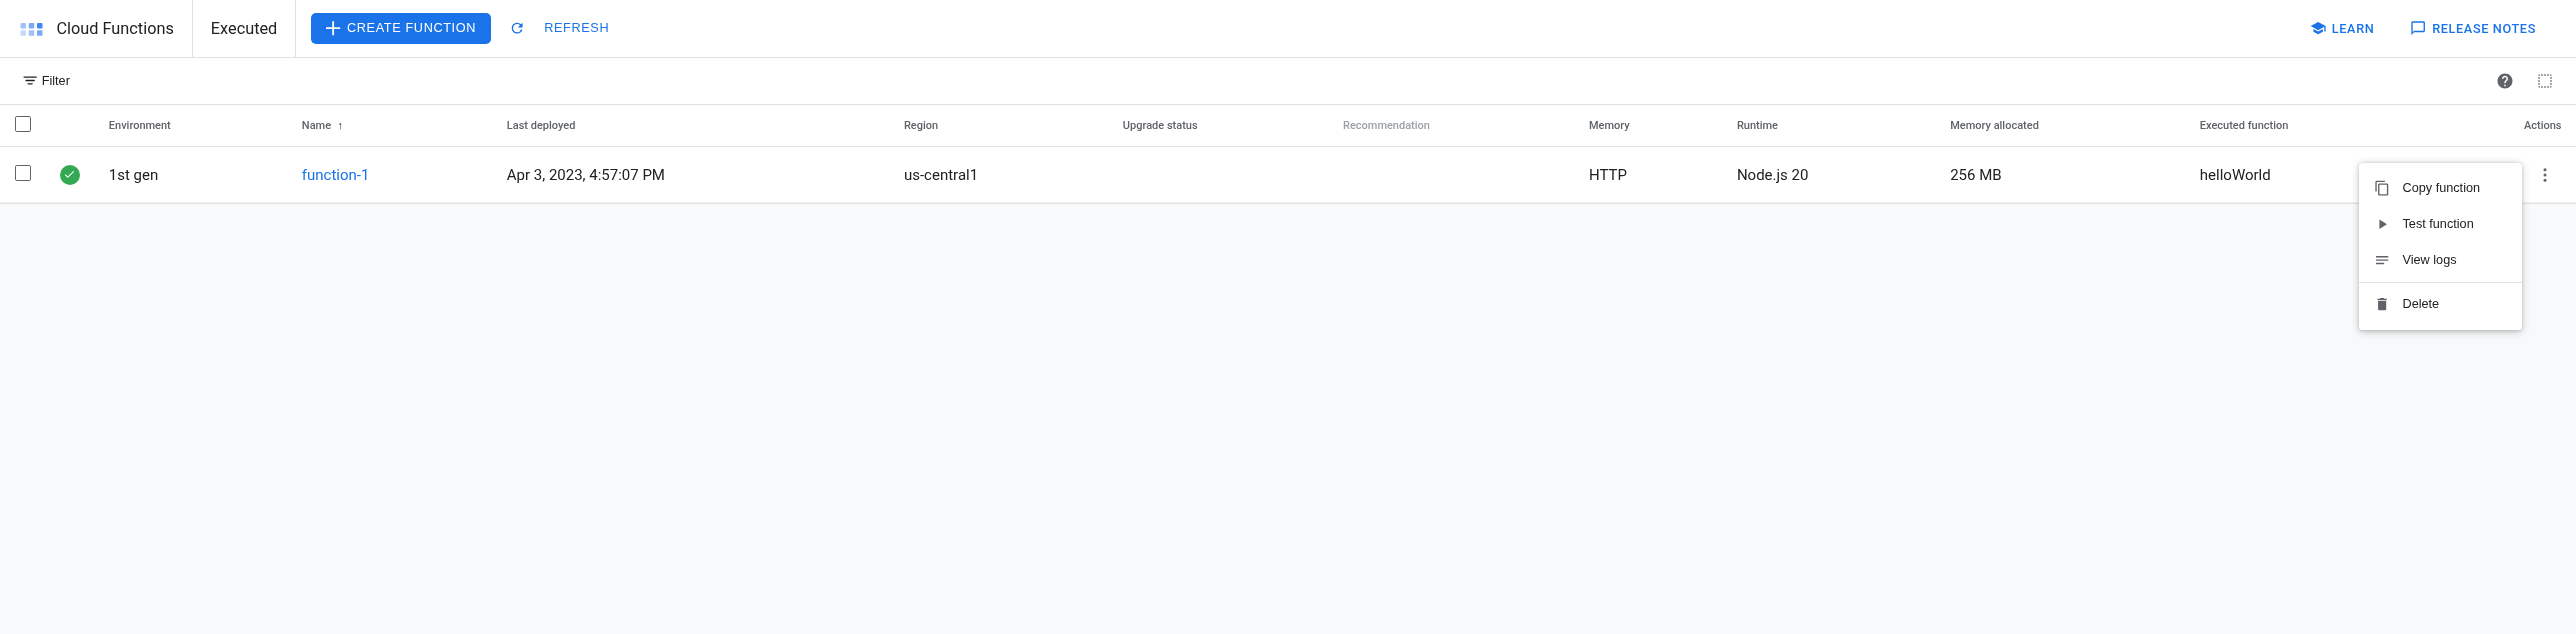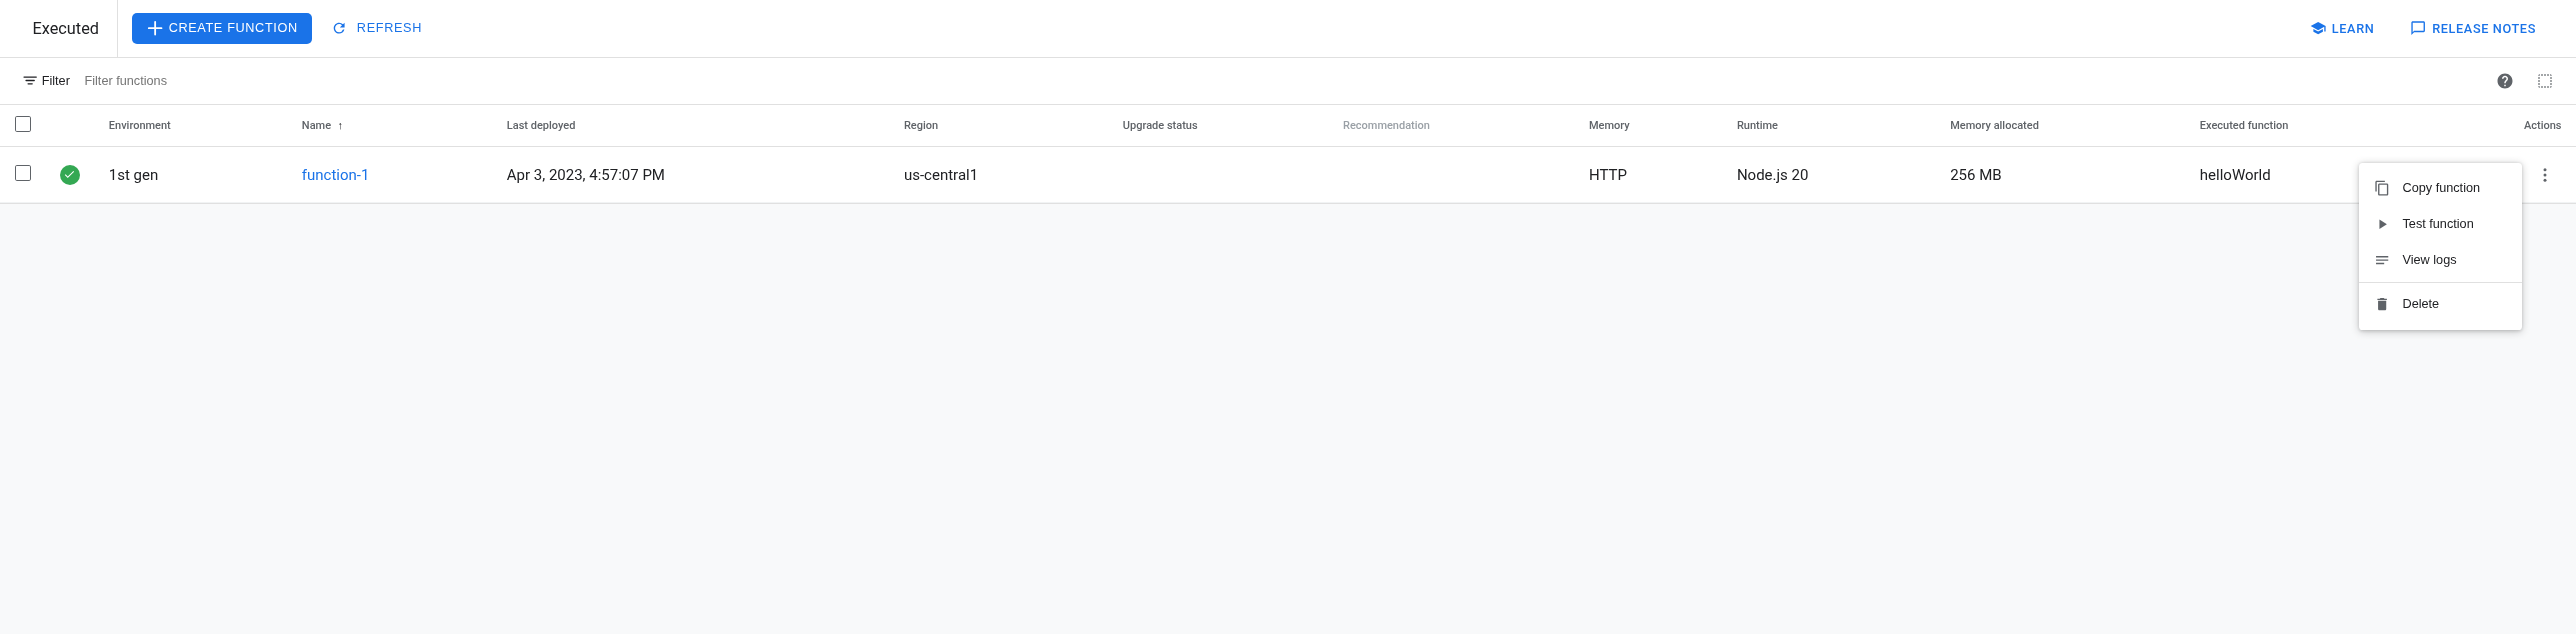--- a/index.html
+++ b/index.html
@@ -64,21 +64,21 @@
       padding: 7.3px 14.5px;
       font-size: 12.7px;
       font-weight: 500;
       cursor: pointer;
       letter-spacing: 0.05em;
       text-transform: uppercase;
     }
     .btn-refresh {
       display: flex;
       align-items: center;
-      gap: 10px;
+      gap: 19px;
       background: transparent;
       color: #1a73e8;
       border: none;
       padding: 7.3px 11px;
       font-size: 12.7px;
       font-weight: 500;
       cursor: pointer;
       letter-spacing: 0.05em;
       text-transform: uppercase;
     }
@@ -277,20 +277,34 @@
       display: inline-flex;
       align-items: center;
       justify-content: center;
     }
   </style>
 </head>
 <body>
 
 <div class="top-bar">
 
+  <div class="logo-section">
+    <span class="icon-svg">
+      <svg width="33" height="33" viewBox="0 0 36 36" fill="none">
+        <rect width="36" height="36" rx="4" fill="#fff"></rect>
+        <rect x="6" y="12" width="6" height="6" rx="1" fill="#4285f4" opacity="0.5"></rect>
+        <rect x="15" y="12" width="6" height="6" rx="1" fill="#4285f4" opacity="0.7"></rect>
+        <rect x="24" y="12" width="6" height="6" rx="1" fill="#4285f4"></rect>
+        <rect x="6" y="20" width="6" height="6" rx="1" fill="#4285f4" opacity="0.3"></rect>
+        <rect x="15" y="20" width="6" height="6" rx="1" fill="#4285f4" opacity="0.5"></rect>
+        <rect x="24" y="20" width="6" height="6" rx="1" fill="#4285f4" opacity="0.7"></rect>
+      </svg>
+    </span>
+    <span class="logo-text">Cloud Functions</span>
+  </div>
 
   <div class="page-title-section">
     <span class="page-title">Executed</span>
   </div>
 
   <div class="actions-section">
     <button class="btn-create">
       <span class="icon-svg">
         <svg width="16.3" height="16.3" viewBox="0 0 18 18" fill="currentColor">
           <path d="M9 2v14M2 9h14" stroke="white" stroke-width="2" stroke-linecap="round"></path>
@@ -331,21 +345,20 @@
 <div class="filter-bar">
   <button class="filter-icon-btn">
     <span class="icon-svg">
       <svg width="16.3" height="16.3" viewBox="0 0 24 24" fill="#202124">
         <path d="M3 5h18M6 10h12M9 15h6M11 20h2"></path>
         <path d="M3 6h18M6 11h12M9 16h6" stroke="#202124" stroke-width="2" fill="none" stroke-linecap="round"></path>
       </svg>
     </span>
     <span>Filter</span>
   </button>
-  <input class="filter-input" type="text" placeholder="Filter functions" style="">
   <div class="filter-right">
     <button class="icon-btn">
       <svg width="18" height="18" viewBox="0 0 24 24" fill="#5f6368">
         <path d="M12 2C6.48 2 2 6.48 2 12s4.48 10 10 10 10-4.48 10-10S17.52 2 12 2zm1 17h-2v-2h2v2zm2.07-7.75l-.9.92C13.45 12.9 13 13.5 13 15h-2v-.5c0-1.1.45-2.1 1.17-2.83l1.24-1.26c.37-.36.59-.86.59-1.41 0-1.1-.9-2-2-2s-2 .9-2 2H8c0-2.21 1.79-4 4-4s4 1.79 4 4c0 .88-.36 1.68-.93 2.25z"></path>
       </svg>
     </button>
     <button class="icon-btn">
       <svg width="18" height="18" viewBox="0 0 24 24" fill="#5f6368">
         <path d="M3 5h2V3c-1.1 0-2 .9-2 2zm0 8h2v-2H3v2zm4 8h2v-2H7v2zM3 9h2V7H3v2zm10-6h-2v2h2V3zm6 0v2h2c0-1.1-.9-2-2-2zM5 21v-2H3c0 1.1.9 2 2 2zm-2-4h2v-2H3v2zM9 3H7v2h2V3zm2 18h2v-2h-2v2zm8-8h2v-2h-2v2zm0 8c1.1 0 2-.9 2-2h-2v2zm0-12h2V7h-2v2zm0 8h2v-2h-2v2zm-4 4h2v-2h-2v2zm0-16h2V3h-2v2z"></path>
       </svg>

